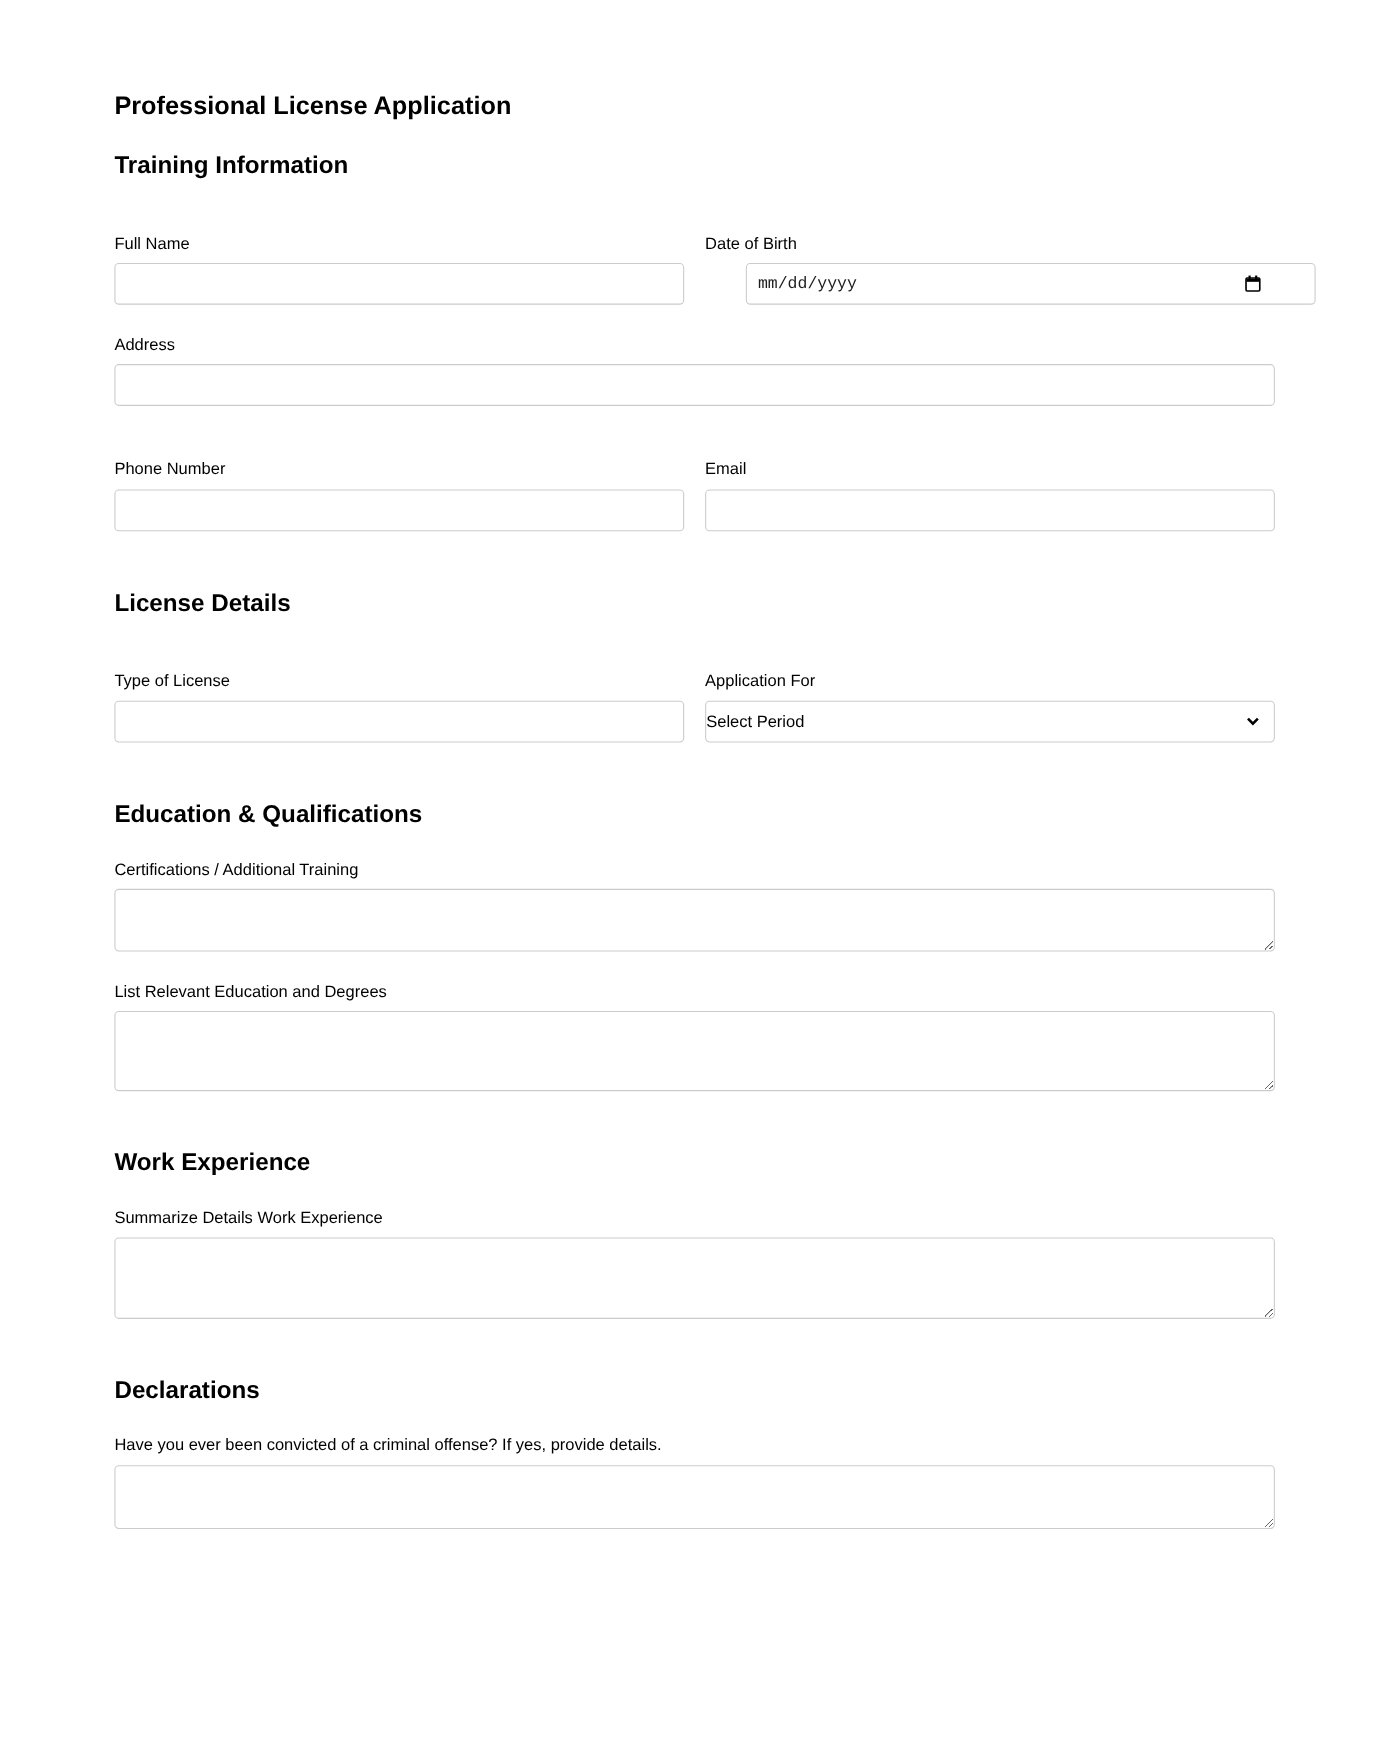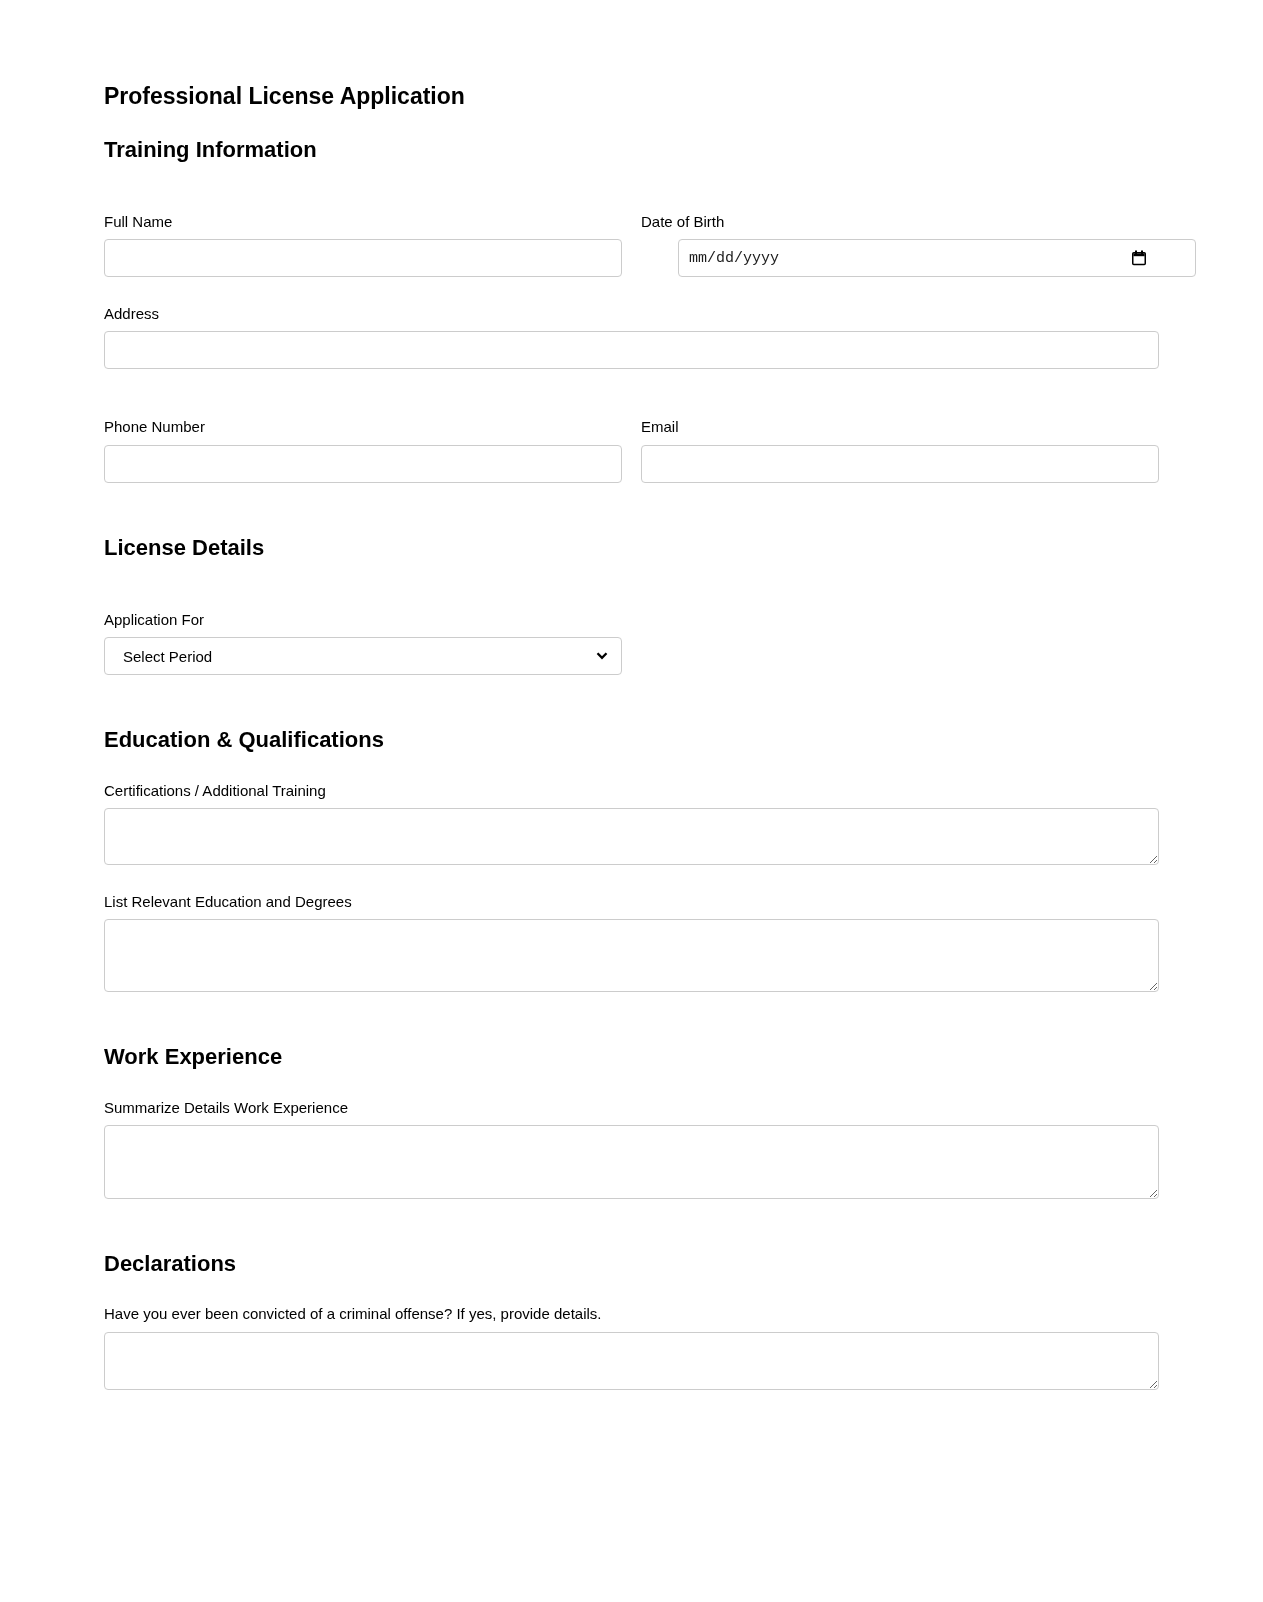--- a/index.html
+++ b/index.html
@@ -86,21 +86,21 @@
   }
 
   select {
     appearance: none;
     -webkit-appearance: none;
     -moz-appearance: none;
     width: 100%;
     height: 38px;
     border: 1px solid #cccccc;
     border-radius: 4px;
-    padding: 0 34px 0 18px;
+    padding: 0 34px 0 0;
     font-family: "Liberation Sans", sans-serif;
     font-size: 15px;
     color: #000000;
     background: #ffffff;
     outline: none;
   }
 
   textarea {
     display: block;
     width: 100%;
@@ -164,20 +164,24 @@
         <input type="text" value="" style="">
       </div>
     </div>
   </section>
 
   <section>
     <h2>License Details</h2>
 
     <div class="row">
       <div class="field">
+        <label>Type of License</label>
+        <input type="text" value="" style="">
+      </div>
+      <div class="field">
         <label>Application For</label>
         <div class="input-wrap">
           <select>
             <option>Select Period</option>
           </select>
           <span class="icon-right">
             <svg width="12" height="8" viewBox="0 0 12 8" aria-hidden="true">
               <path d="M1.5 1.2 L6 5.8 L10.5 1.2" fill="none" stroke="#000" stroke-width="2.3"></path>
             </svg>
           </span>

